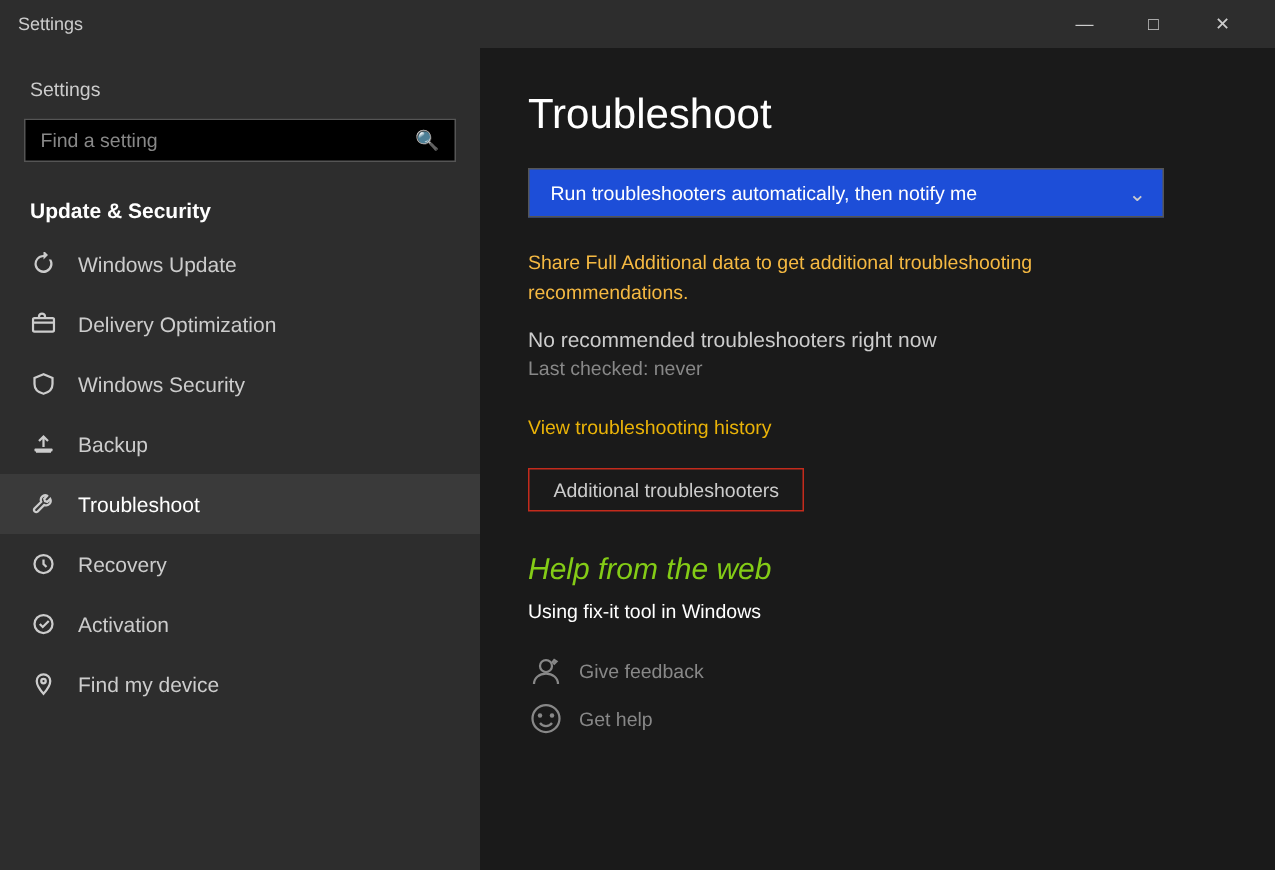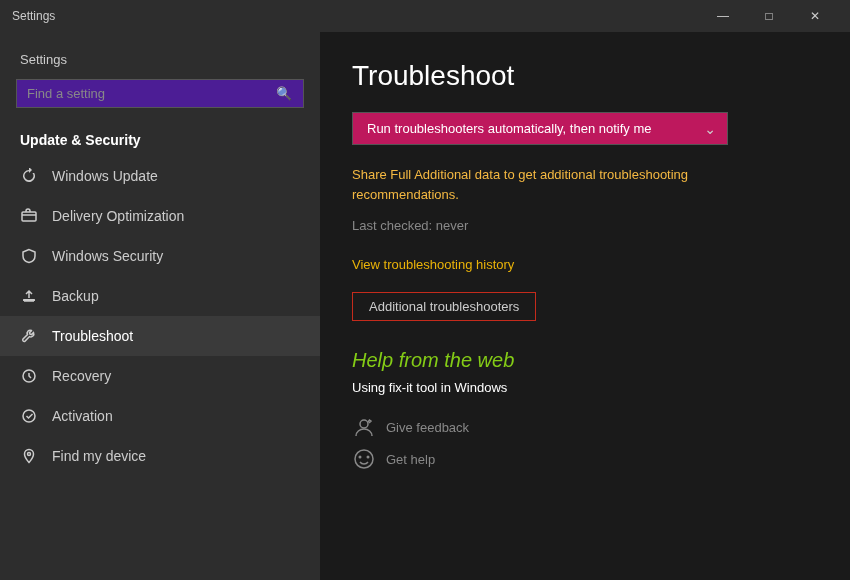--- a/index.html
+++ b/index.html
@@ -67,21 +67,21 @@
     .sidebar-section-title {
       padding: 12px 20px 8px 20px;
       font-size: 14px;
       font-weight: 600;
       color: #ffffff;
     }
     .search-box {
       margin: 4px 16px 12px 16px;
       display: flex;
       align-items: flex-end;
-      background: #4c1d95;
+      background: #000000;
       border: 1px solid #555;
       padding: 6px 10px;
     }
     .search-box input {
       background: transparent;
       border: none;
       outline: none;
       color: #999;
       font-size: 13px;
       flex: 1;
@@ -123,29 +123,29 @@
     .page-title {
       font-size: 28px;
       font-weight: 300;
       color: #ffffff;
       margin-bottom: 20px;
     }
     .dropdown-row {
       margin-bottom: 20px;
     }
     .dropdown-select {
-      background: #be185d;
+      background: #1d4ed8;
       border: 1px solid #555;
       color: #ffffff;
       padding: 8px 40px 8px 14px;
       font-size: 13px;
       font-family: 'Segoe UI', sans-serif;
       appearance: none;
       cursor: pointer;
-      width: 376px;
+      width: 424px;
       position: relative;
     }
     .dropdown-wrapper {
       position: relative;
       display: inline-block;
     }
     .dropdown-wrapper::after {
       content: '⌄';
       position: absolute;
       right: 12px;
@@ -338,20 +338,21 @@
       </div>
     </div>
 
     
     <div class="diagnostic-link">
       <span>Share Full Additional data to get additional troubleshooting</span><br>
       <a href="#">recommendations.</a>
     </div>
 
     
+    <div class="info-text">No recommended troubleshooters right now</div>
     <div class="sub-text">Last checked: never</div>
 
     
     <a class="link-plain">View troubleshooting history</a>
 
     
     <div class="additional-btn">Additional troubleshooters</div>
 
     
     <div class="section-title">Help from the web</div>

